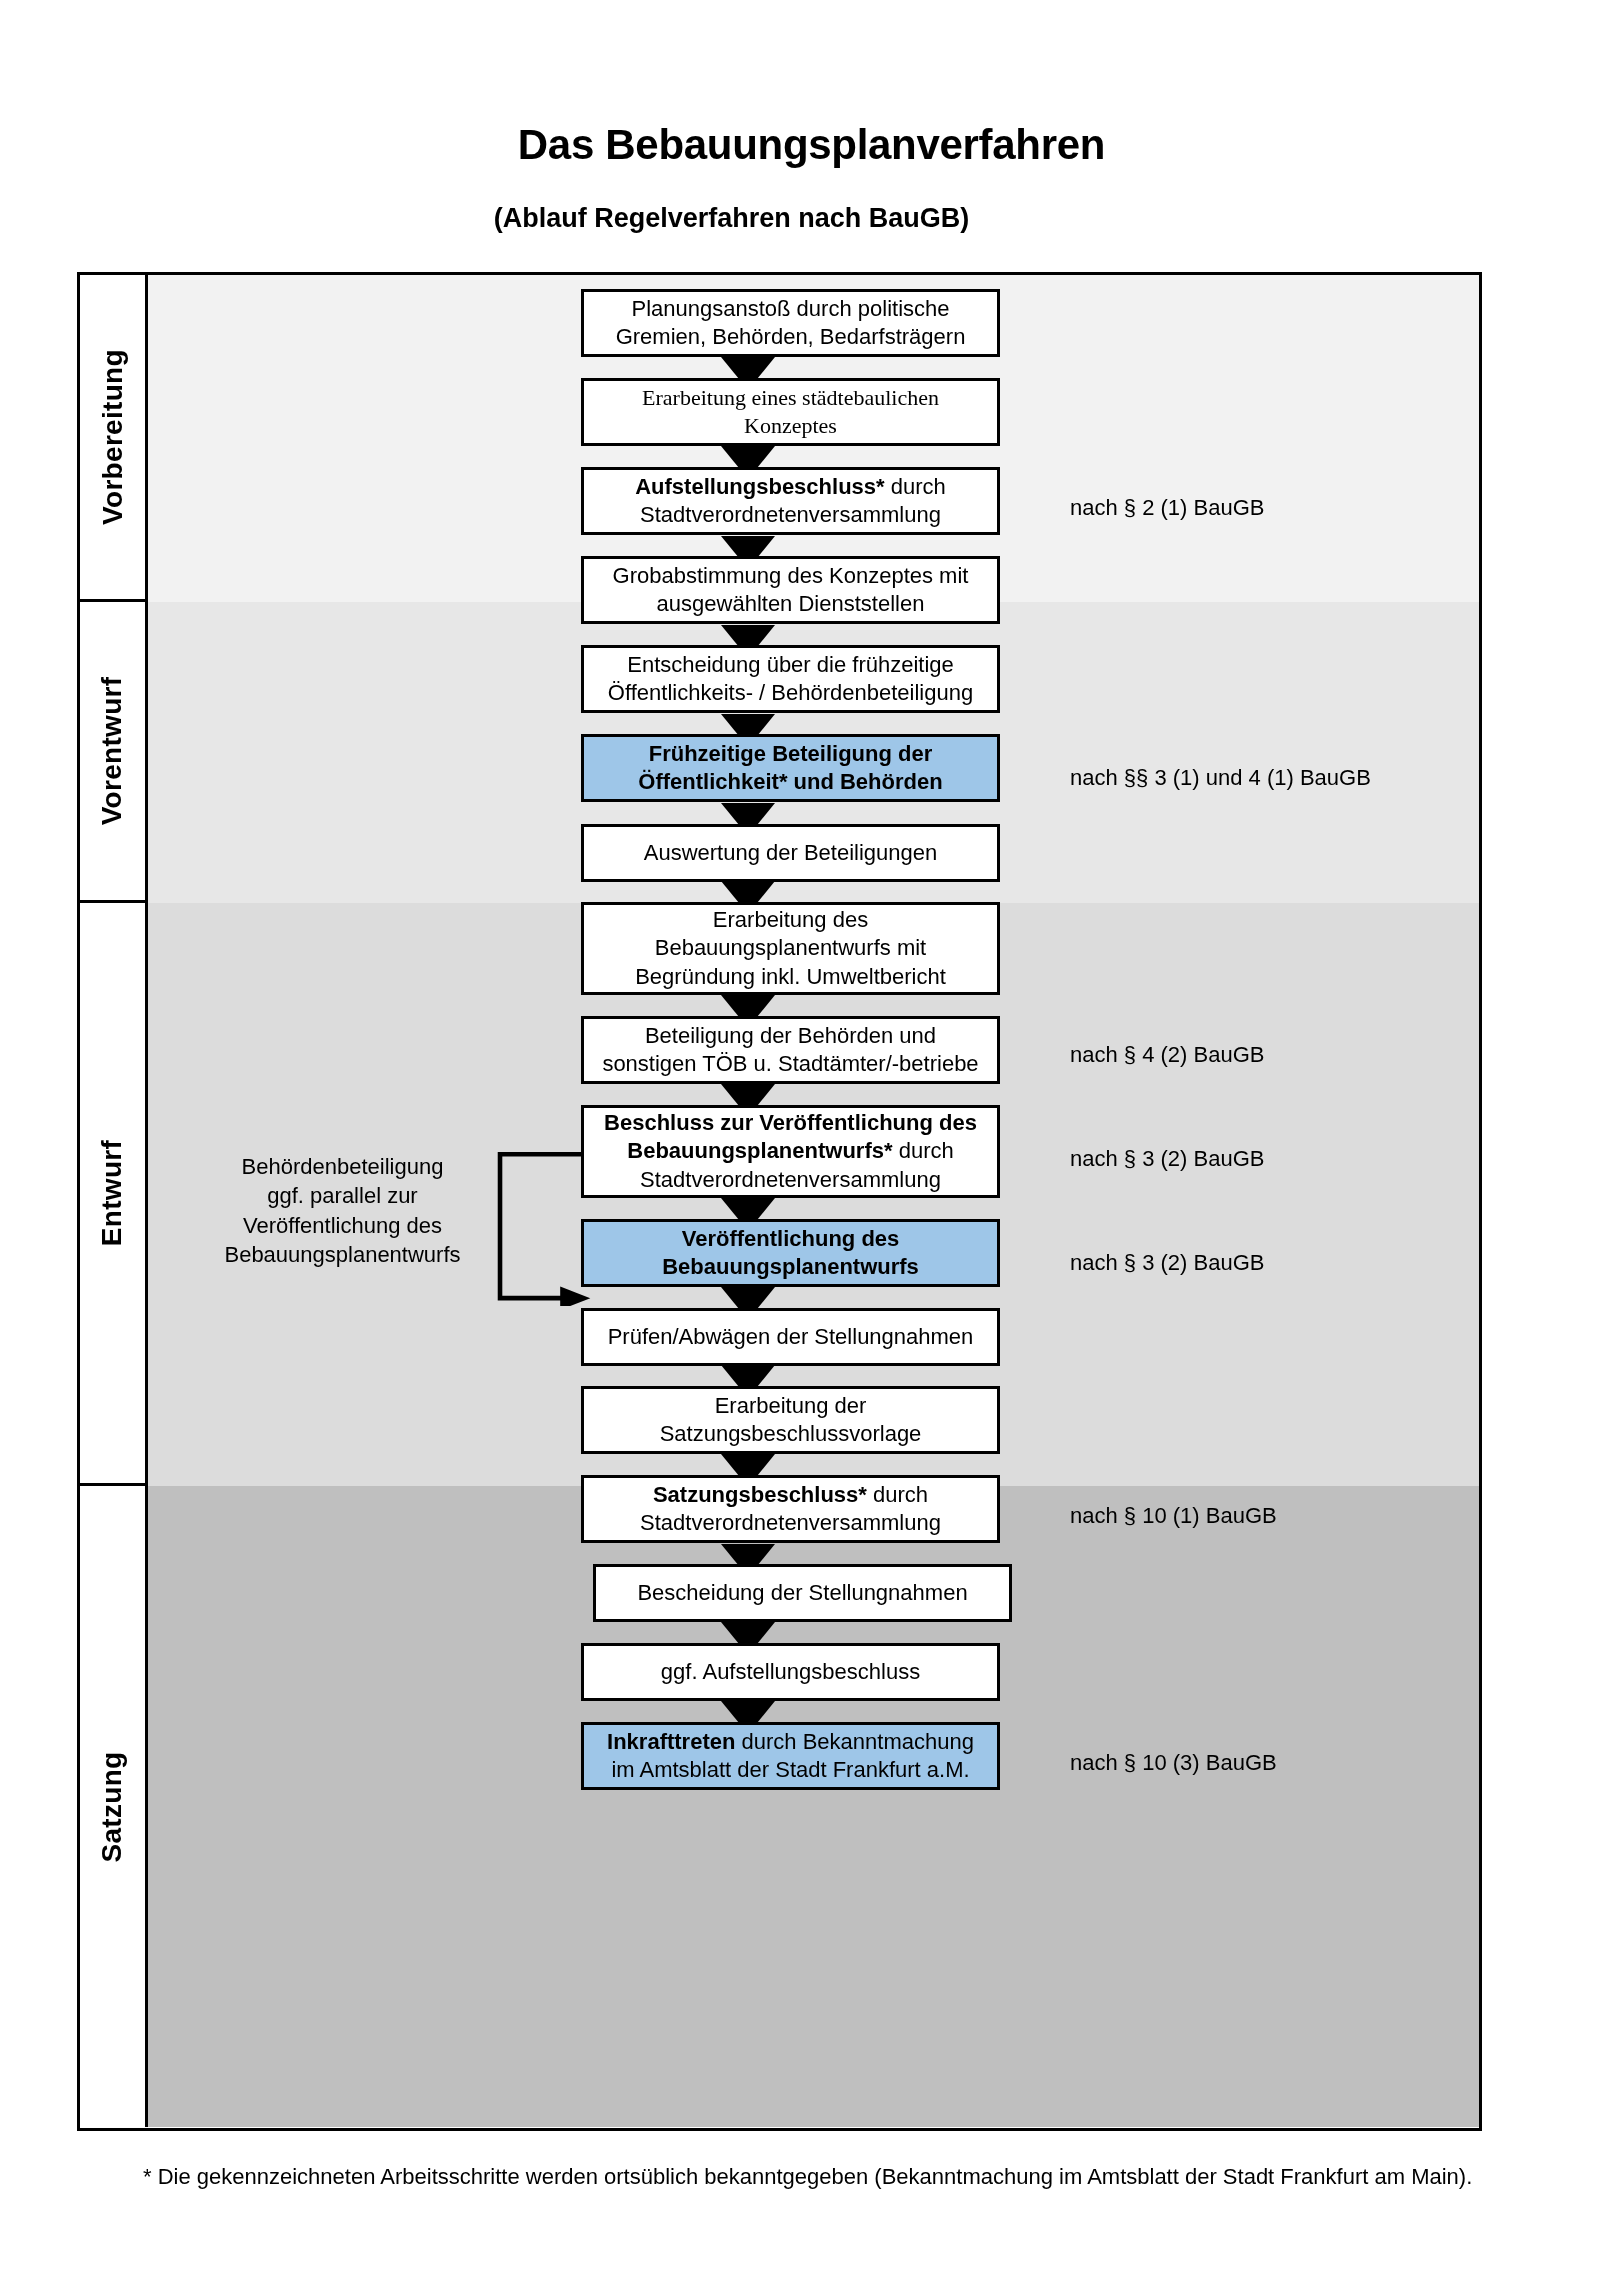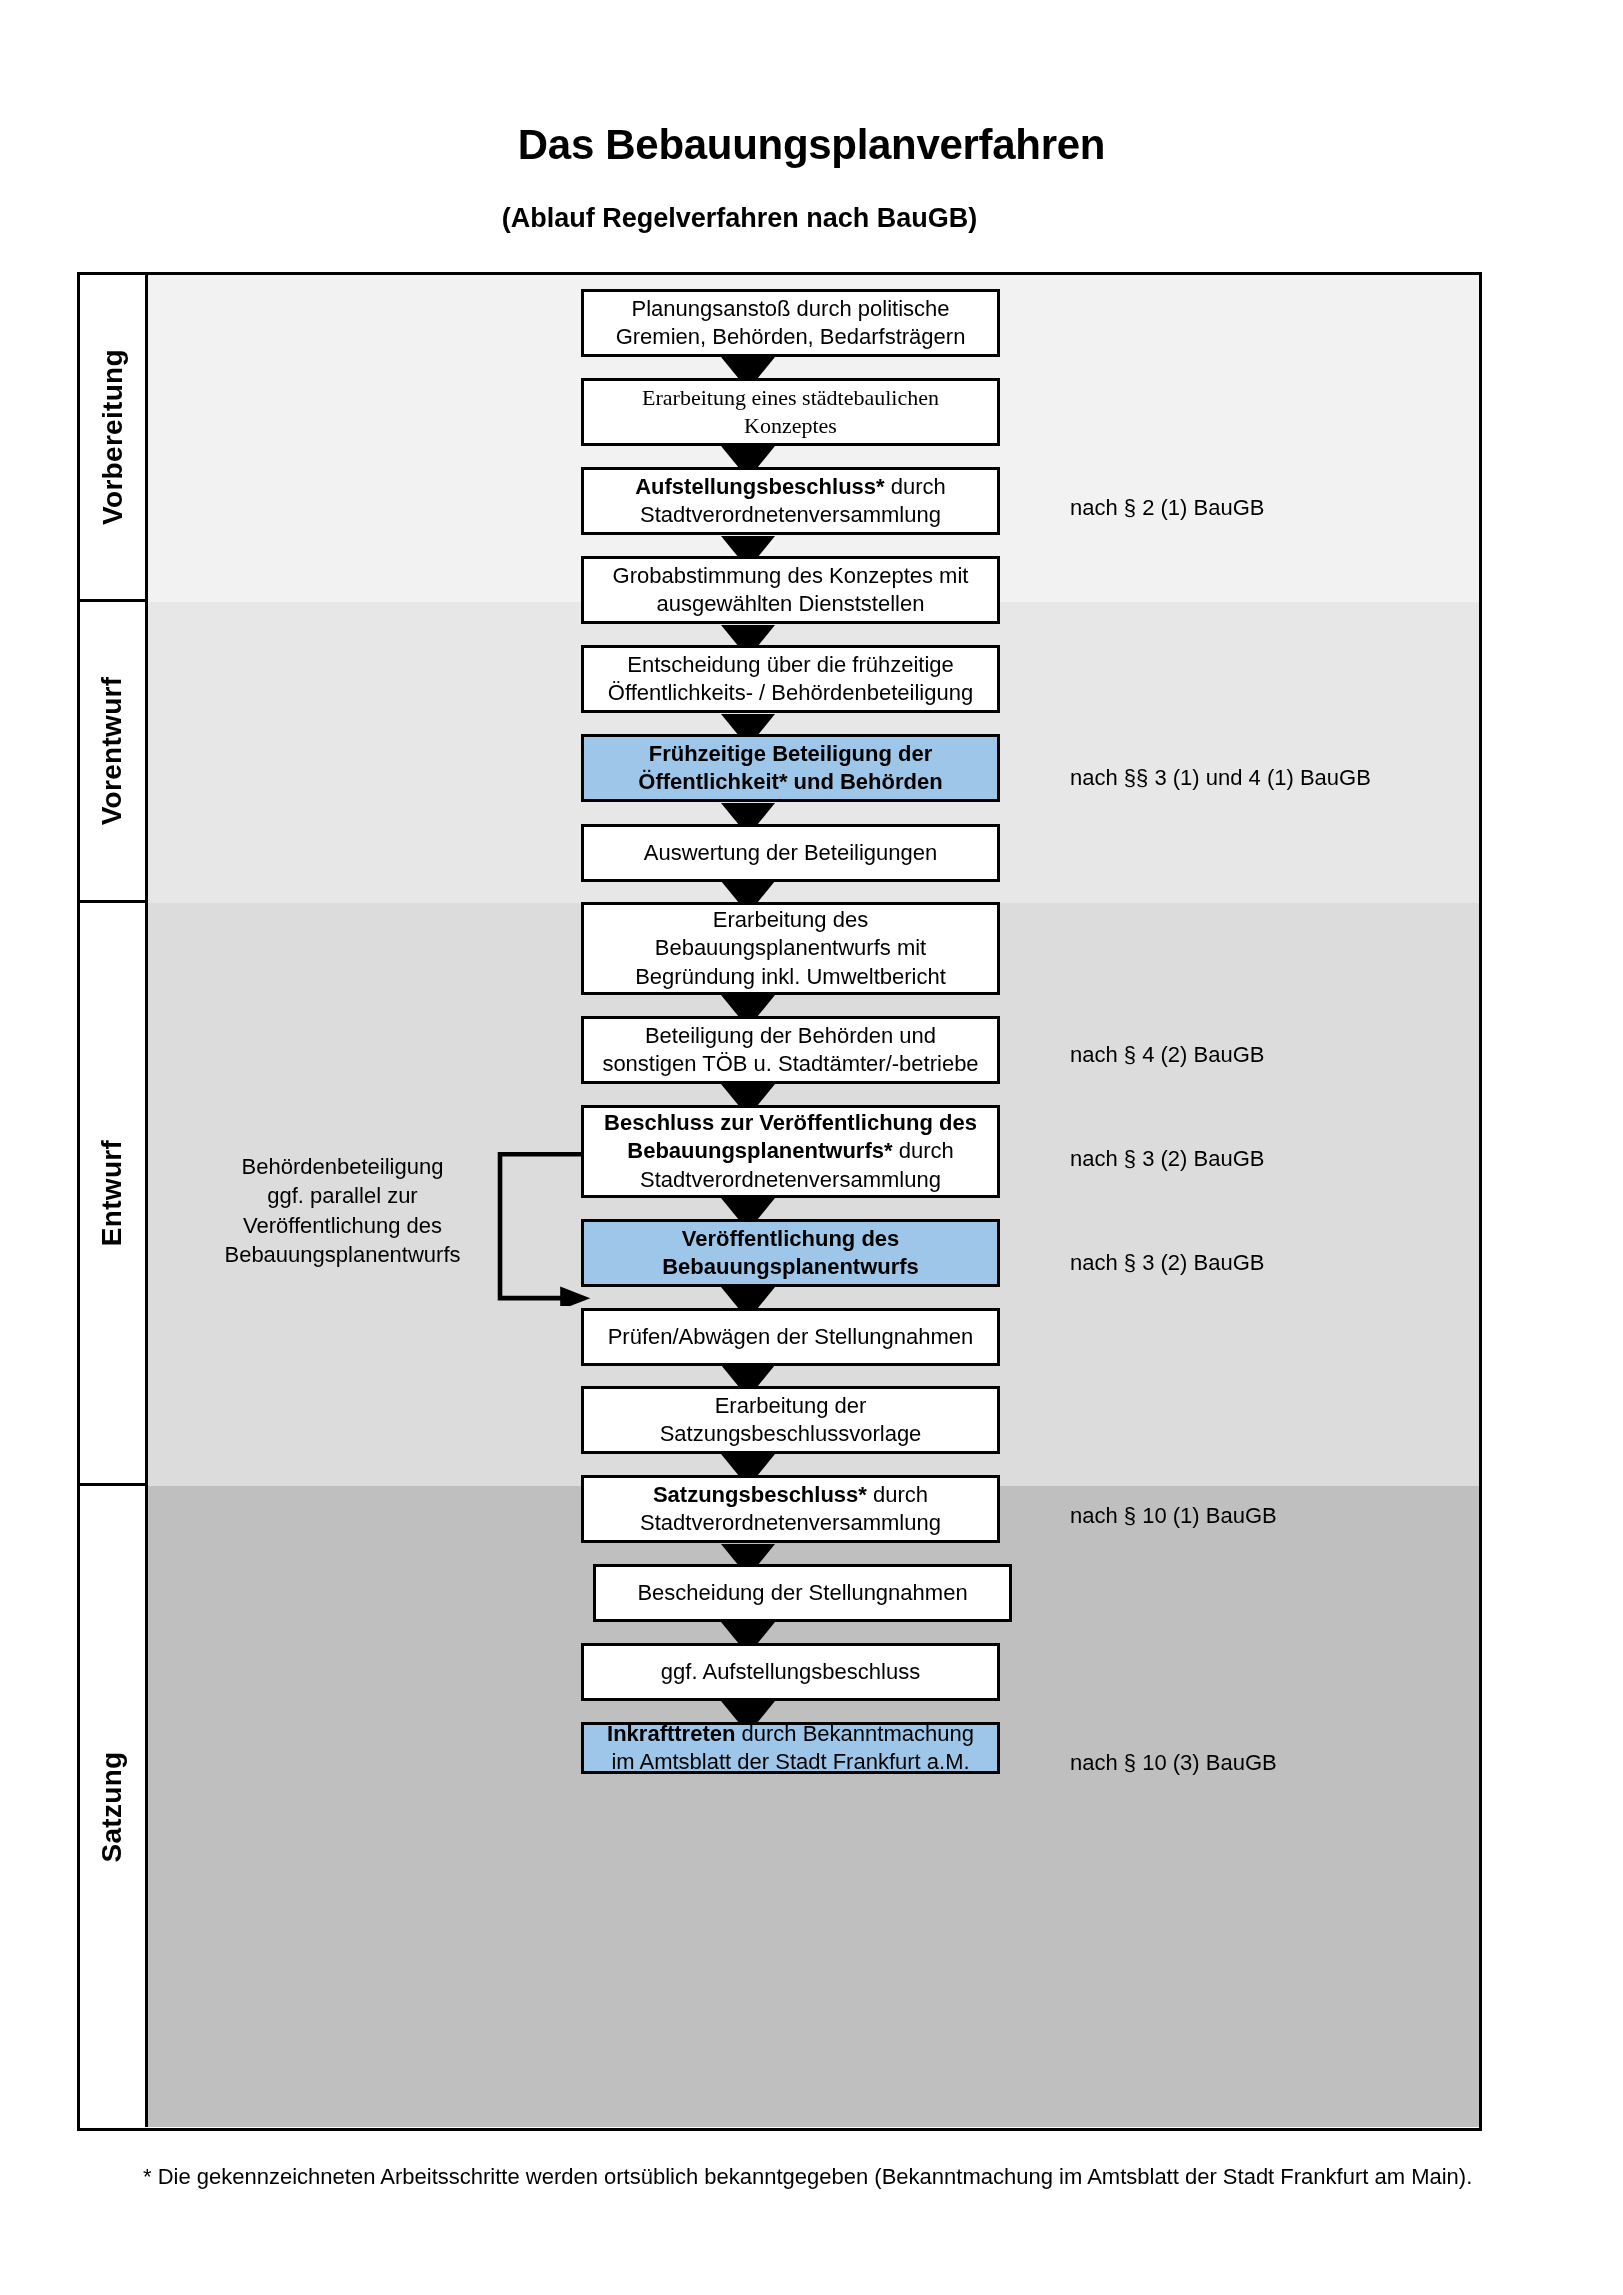--- a/index.html
+++ b/index.html
@@ -20,21 +20,21 @@
   #title {
     position: absolute;
     left: 0; top: 121px; width: 1623px;
     text-align: center;
     font-size: 42px;
     font-weight: bold;
     letter-spacing: -0.3px;
   }
   #subtitle {
     position: absolute;
-    left: 9px; top: 203px; width: 1461px;
+    left: 1px; top: 203px; width: 1461px;
     text-align: center;
     font-size: 27px;
     font-weight: bold;
   }
 
   
   #frame {
     position: absolute;
     left: 77px;
     top: 272px;
@@ -310,21 +310,21 @@
   </div>
   <div class="arrow-down" style="top:1347px;"></div>
 
   <div class="flowbox" style="top:1368px; height:58px;">
     <div>
       <div>ggf. Aufstellungsbeschluss</div>
     </div>
   </div>
   <div class="arrow-down" style="top:1426px;"></div>
 
-  <div class="flowbox blue" style="top:1447px; height:52px;">
+  <div class="flowbox blue" style="top:1447px; height:68px;">
     <div>
       <div><b>Inkrafttreten</b><span> durch Bekanntmachung</span></div>
       <div>im Amtsblatt der Stadt Frankfurt a.M.</div>
     </div>
   </div>
 
   <div class="legal" style="top:220px;">nach § 2 (1) BauGB</div>
   <div class="legal" style="top:490px;">nach §§ 3 (1) und 4 (1) BauGB</div>
   <div class="legal" style="top:767px;">nach § 4 (2) BauGB</div>
   <div class="legal" style="top:871px;">nach § 3 (2) BauGB</div>

